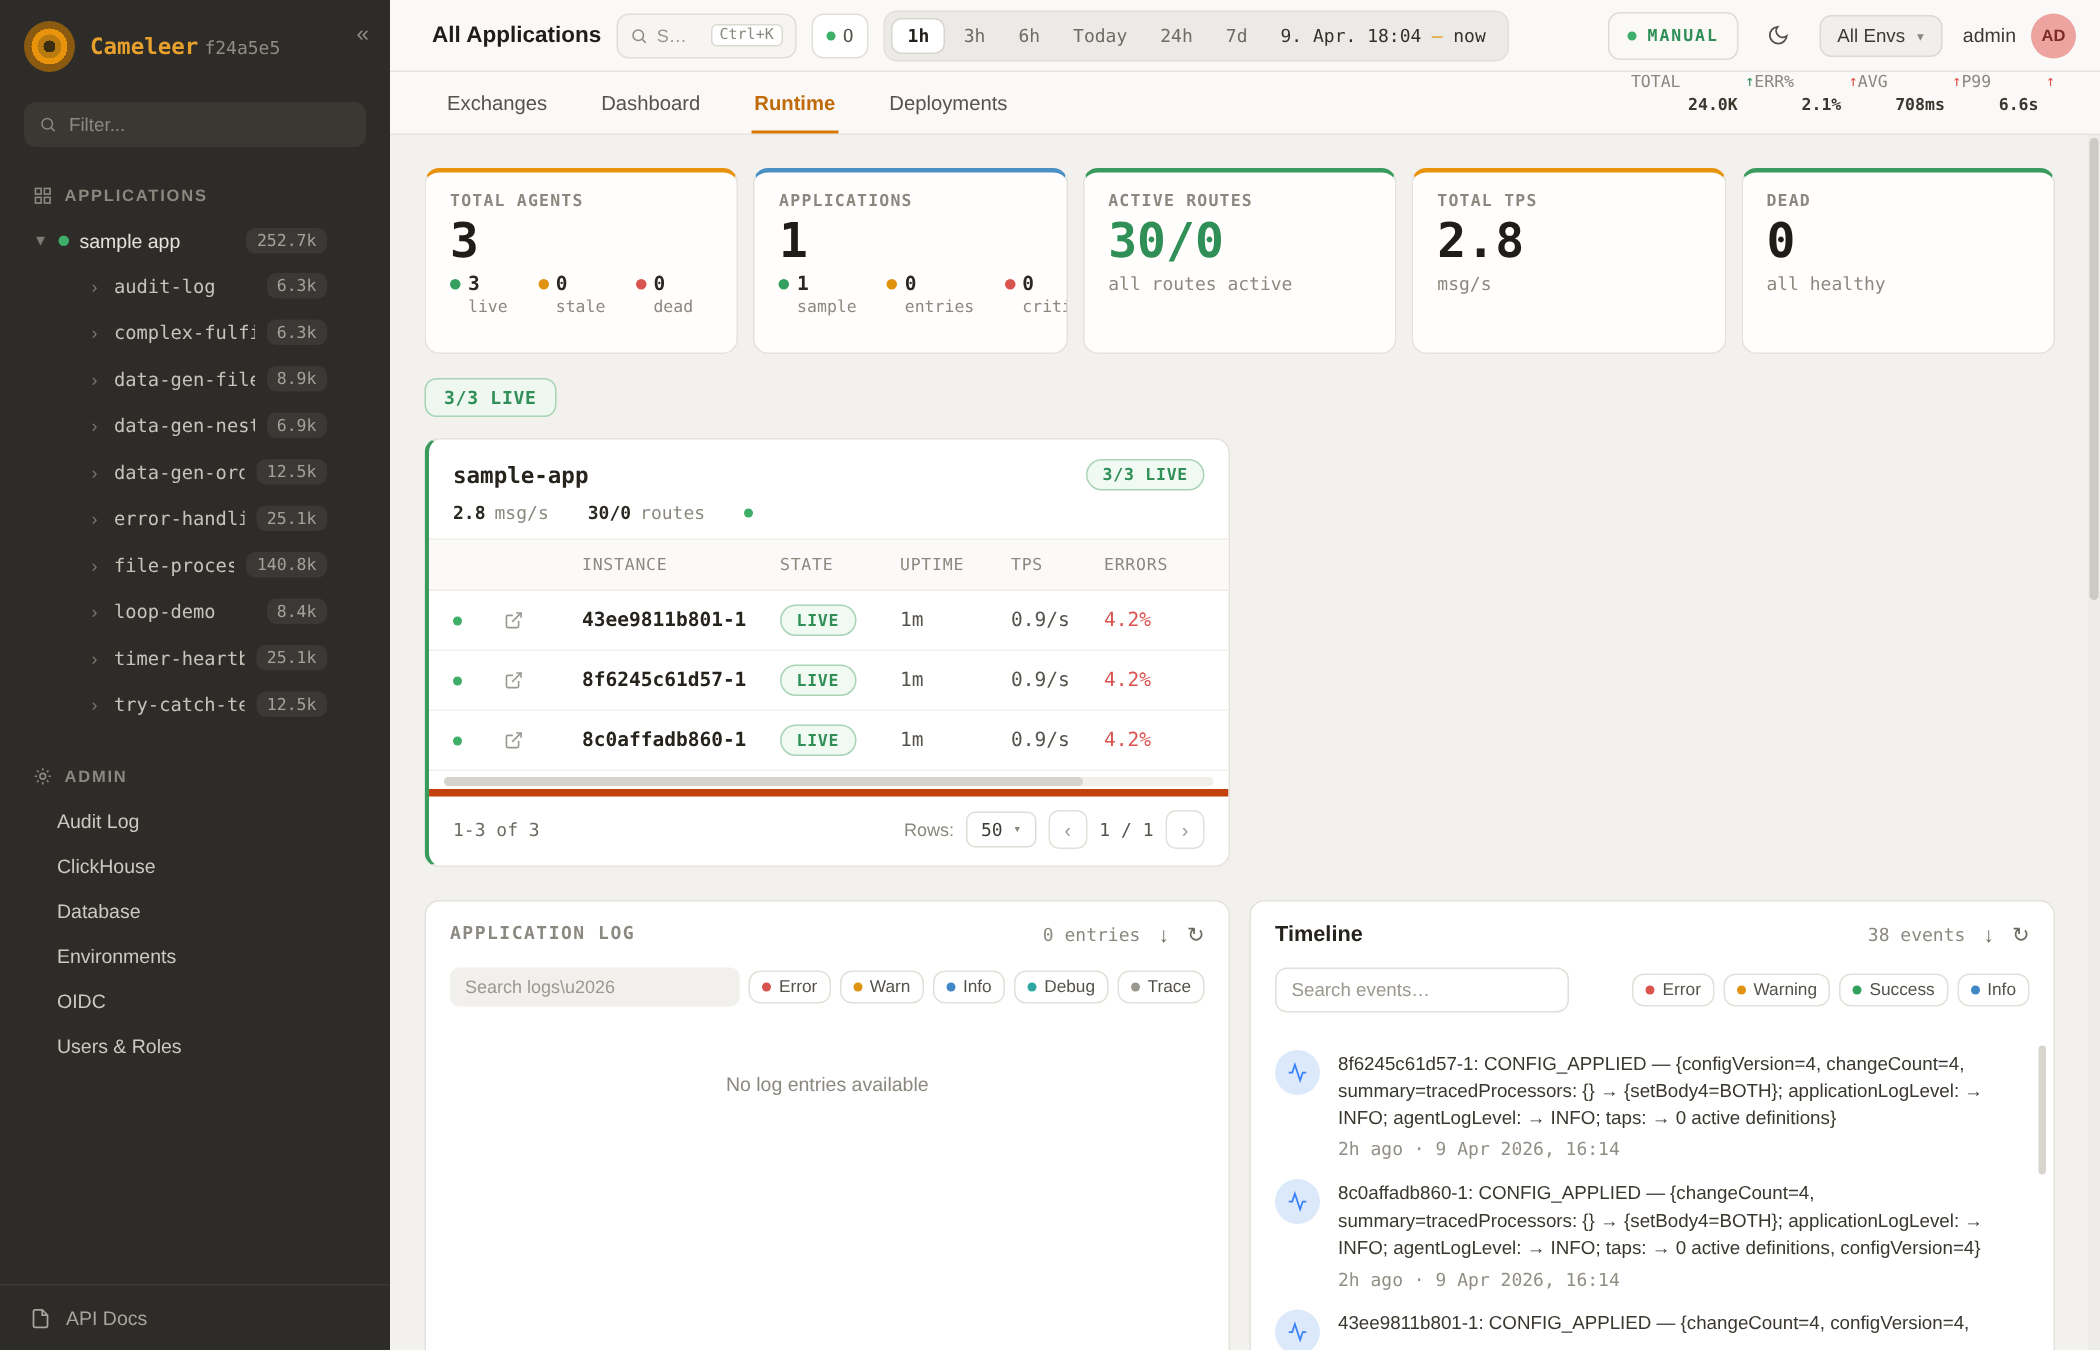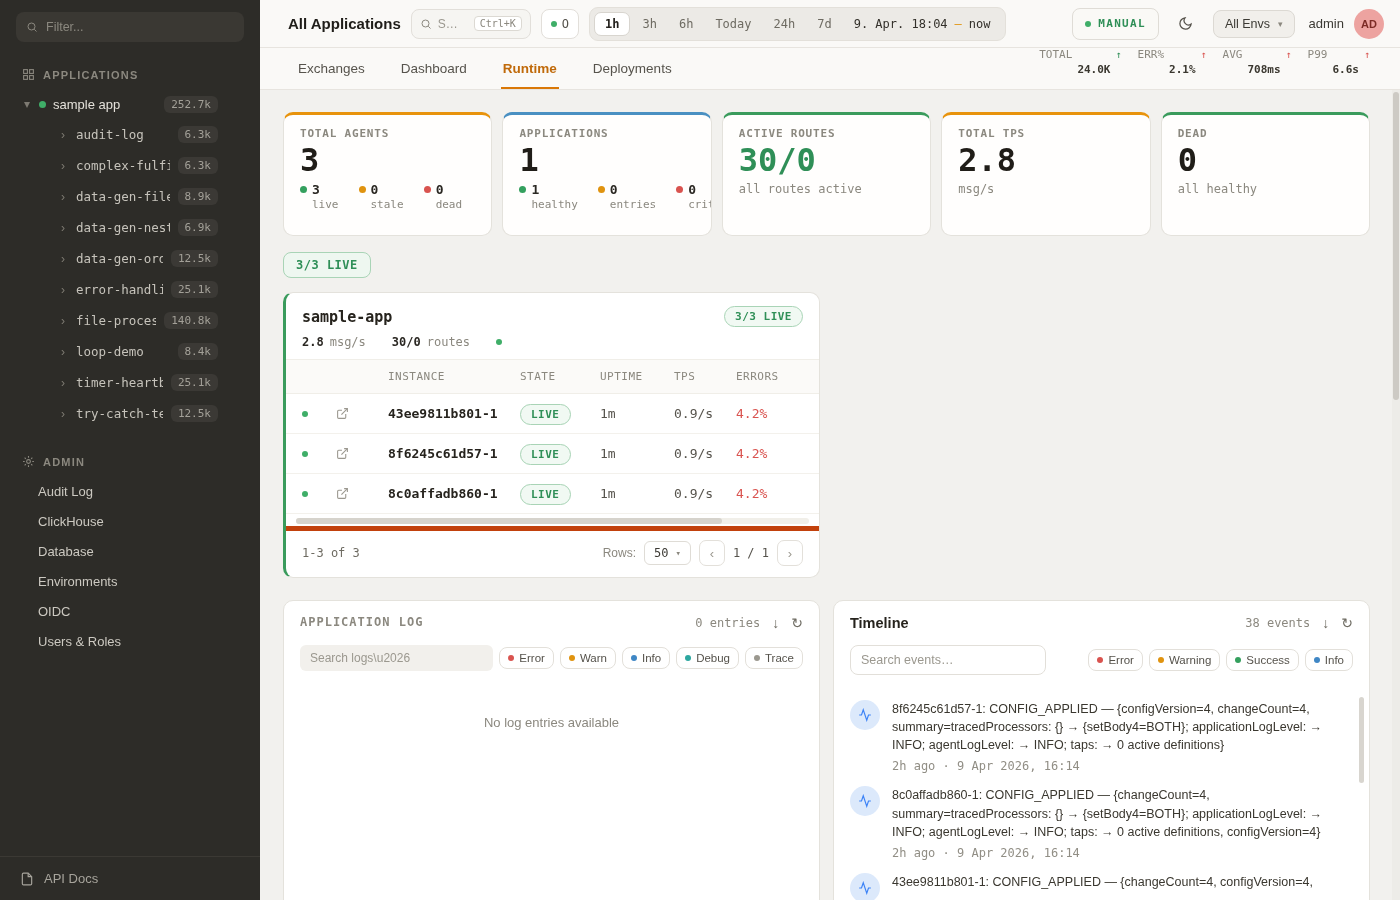--- a/index.html
+++ b/index.html
@@ -48,21 +48,21 @@
   .manual-btn { margin-left:auto; height:32px; border:1px solid #dfdcd6; background:#faf9f6; border-radius:8px; display:flex; align-items:center; gap:7px; padding:0 12px; font-size:11px; font-weight:700; letter-spacing:1.3px; color:#2f8f57; cursor:pointer; font-family:"DejaVu Sans Mono",monospace; }
   .icon-btn { width:34px; height:32px; display:flex; align-items:center; justify-content:center; border:none; background:transparent; color:#55524b; cursor:pointer; border-radius:8px; }
   .env-select { height:28px; border:1px solid #dcd9d3; background:#f1efeb; border-radius:8px; display:flex; align-items:center; gap:8px; padding:0 11px; font-size:12.5px; color:#3c3a34; cursor:pointer; white-space:nowrap; }
   .caret { color:#8b887f; font-size:9px; }
   .user-label { font-size:13px; color:#3c3a34; margin-left:4px; white-space:nowrap; }
   .avatar { width:30px; height:30px; border-radius:50%; background:#eda3a0; color:#7c2b25; font-size:11px; font-weight:700; display:flex; align-items:center; justify-content:center; cursor:pointer; flex-shrink:0; }
 
   .tabs { height:42px; background:#faf9f7; border-bottom:1px solid #e7e4df; display:flex; align-items:flex-end; gap:32px; padding:0 30px 0 36px; flex-shrink:0; }
   .tab { font-size:13.5px; color:#56534c; padding:12px 2px 13px 2px; cursor:pointer; white-space:nowrap; }
   .tab.active { color:#c06a0a; font-weight:700; padding-bottom:11px; border-bottom:2px solid #d97706; }
-  .metrics { margin-left:auto; display:flex; align-items:center; gap:16px; padding-bottom:13px; font-size:11px;justify-content:flex-end; }
+  .metrics { margin-left:auto; display:flex; align-items:center; padding-bottom:13px; font-size:11px;justify-content:flex-end; }
   .metric { display:flex; align-items:center; gap:5px; white-space:nowrap; }
   .m-label { color:#8b887f; }
   .m-value { color:#3a372f; font-weight:700;margin-top:31px; }
   .m-arrow { font-size:10px; }
 
   
   .content { position:relative; flex:1; overflow:hidden; padding:22px 30px 0 23px; }
   .cards { display:flex; gap:10px; }
   .card { flex:1; min-width:0; height:124px; background:#fffefd; border:1px solid #e4e2dc; border-top:3px solid #e8930c; border-radius:10px; padding:12px 16px; overflow:hidden; display:flex; flex-direction:column; }
   .card-title { font-size:11px; font-weight:700; letter-spacing:0.8px; color:#8b887f; white-space:nowrap; }
@@ -133,20 +133,27 @@
   .page-scrollbar .pthumb { position:absolute; top:2px; right:1px; width:6px; height:308px; background:#cdcac4; border-radius:3px; cursor:pointer; }
 
   svg { display:block; }
 </style>
 </head>
 <body>
 
 <div class="app">
 
   <aside class="sidebar">
+    <div class="sb-top">
+      <div class="logo"></div>
+      <div>
+        <span class="logo-name mono">Cameleer</span><span class="logo-id mono">f24a5e5</span>
+      </div>
+      <span class="collapse">«</span>
+    </div>
 
     <div class="sb-filter">
       <span>
         <svg viewBox="0 0 24 24" width="12" height="12" fill="none" stroke="currentColor" stroke-width="2">
             <circle cx="11" cy="11" r="7"></circle>
             <line x1="21" y1="21" x2="16.5" y2="16.5"></line>
           </svg>
       </span>
       <input placeholder="Filter..." style="">
     </div>
@@ -380,21 +387,21 @@
 
         <div class="card mono" style="border-top-color: rgb(74, 144, 194);">
           <div class="card-title">APPLICATIONS</div>
           <div class="card-value">1</div>
           <div class="mini-row">
             <div>
               <div class="mini-top">
                   <span class="dot" style="background: rgb(52, 160, 94);"></span>
                   <span class="mini-num">1</span>
                 </div>
-              <div class="mini-label">healthy</div>
+              <div class="mini-label">sample</div>
             </div>
             <div>
               <div class="mini-top">
                   <span class="dot" style="background: rgb(224, 147, 15);"></span>
                   <span class="mini-num">0</span>
                 </div>
               <div class="mini-label">entries</div>
             </div>
             <div>
               <div class="mini-top">

